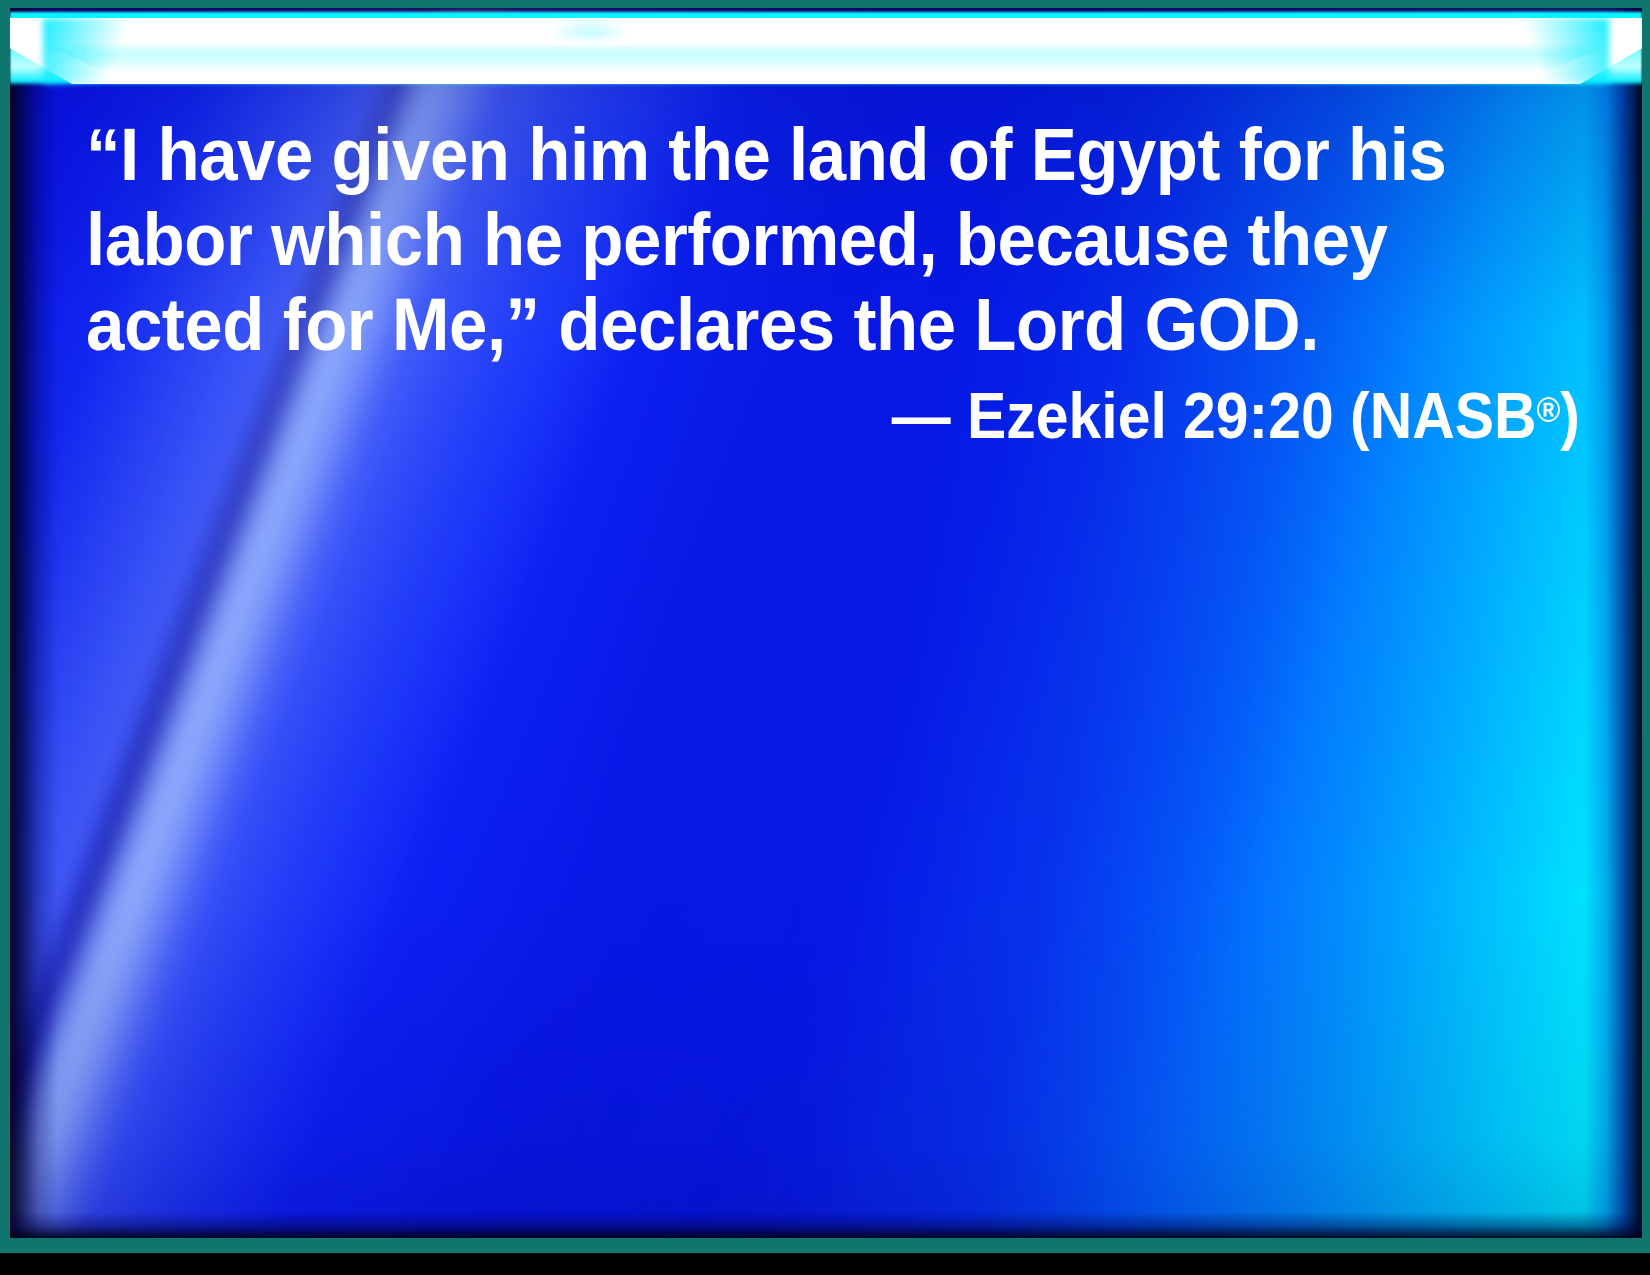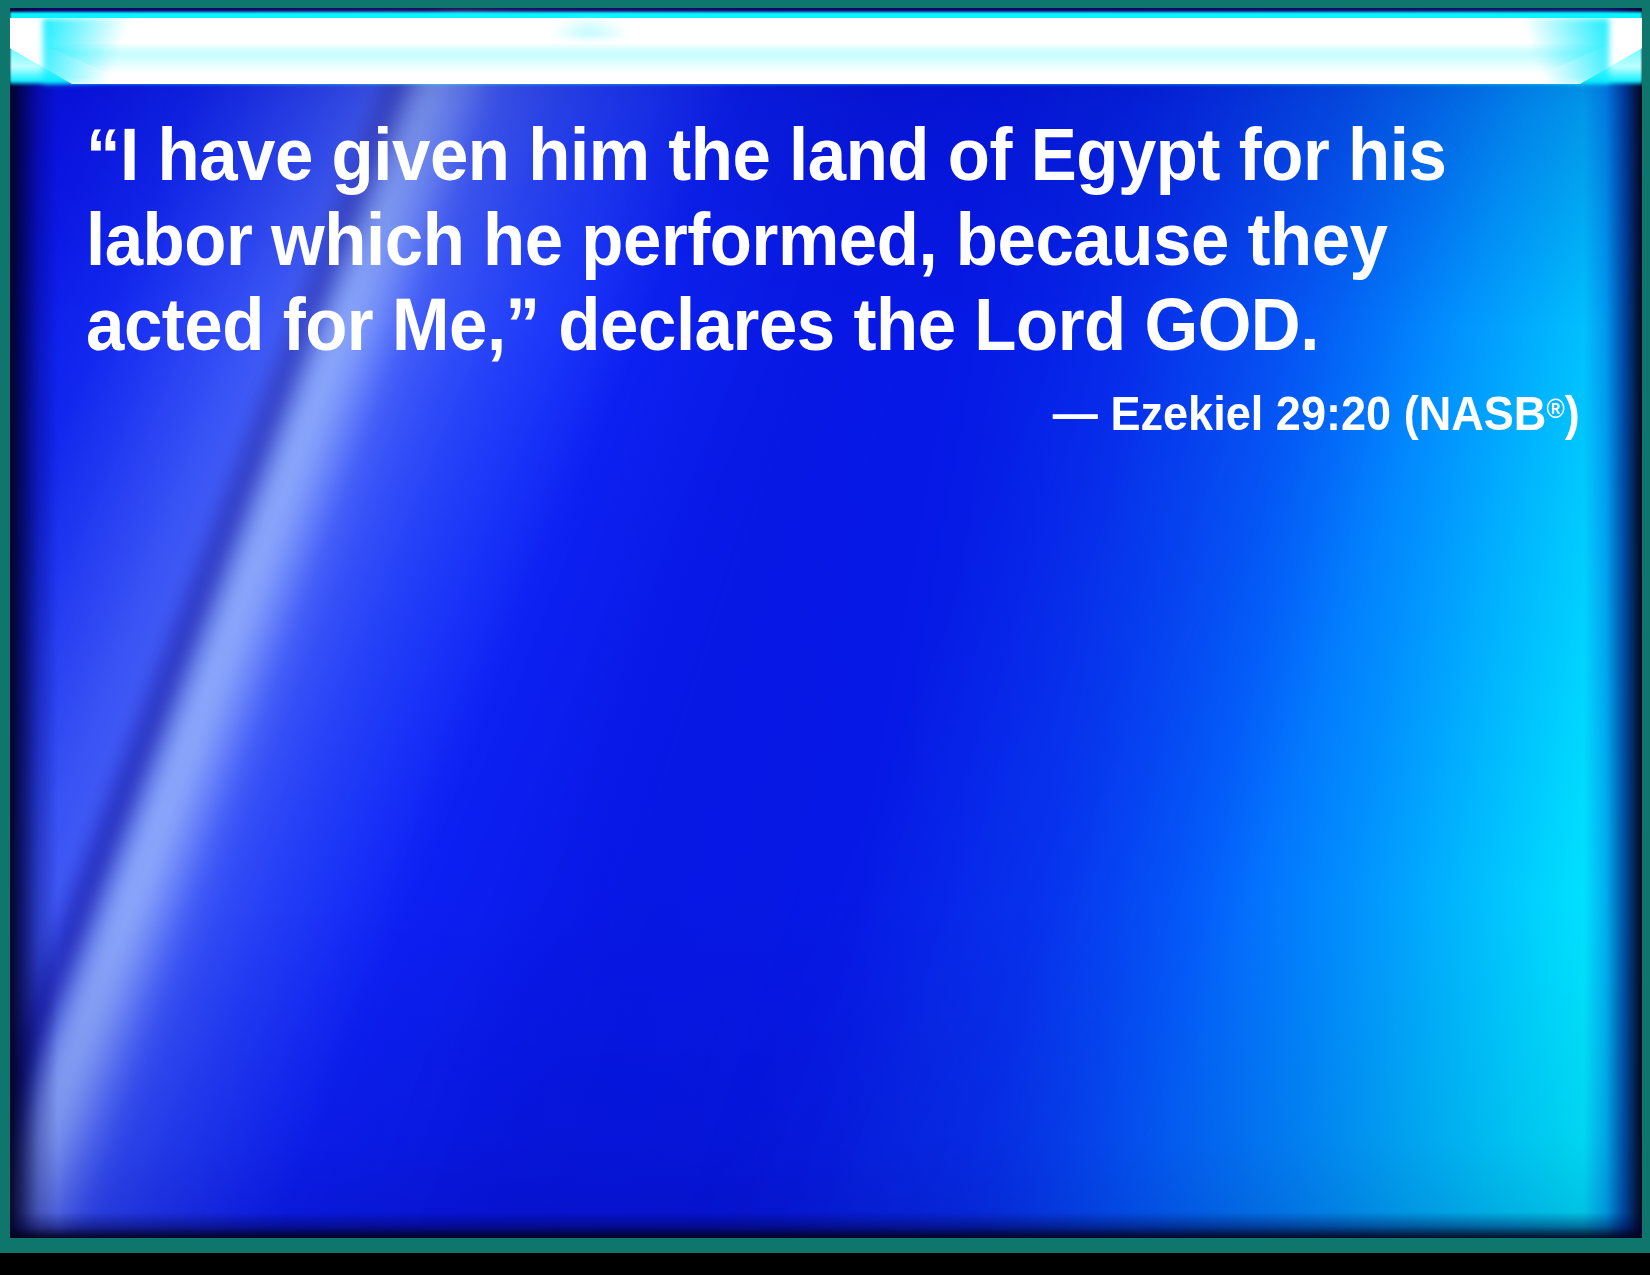--- a/index.html
+++ b/index.html
@@ -254,21 +254,21 @@
   }
   #attribution {
     position: absolute;
     left: 76px;
     top: 359px;
     width: 1494px;
     text-align: right;
     color: #FFFFFF;
     font-family: "Liberation Sans Narrow", "Liberation Sans", "DejaVu Sans Condensed", sans-serif;
     font-weight: bold;
-    font-size: 49px;
+    font-size: 64px;
     line-height: 85px;
     white-space: nowrap;
   }
   #attribution .inner {
     display: inline-block;
     transform: scaleX(0.92);
     transform-origin: right center;
   }
   .reg-mark {
     font-size: 0.55em;

